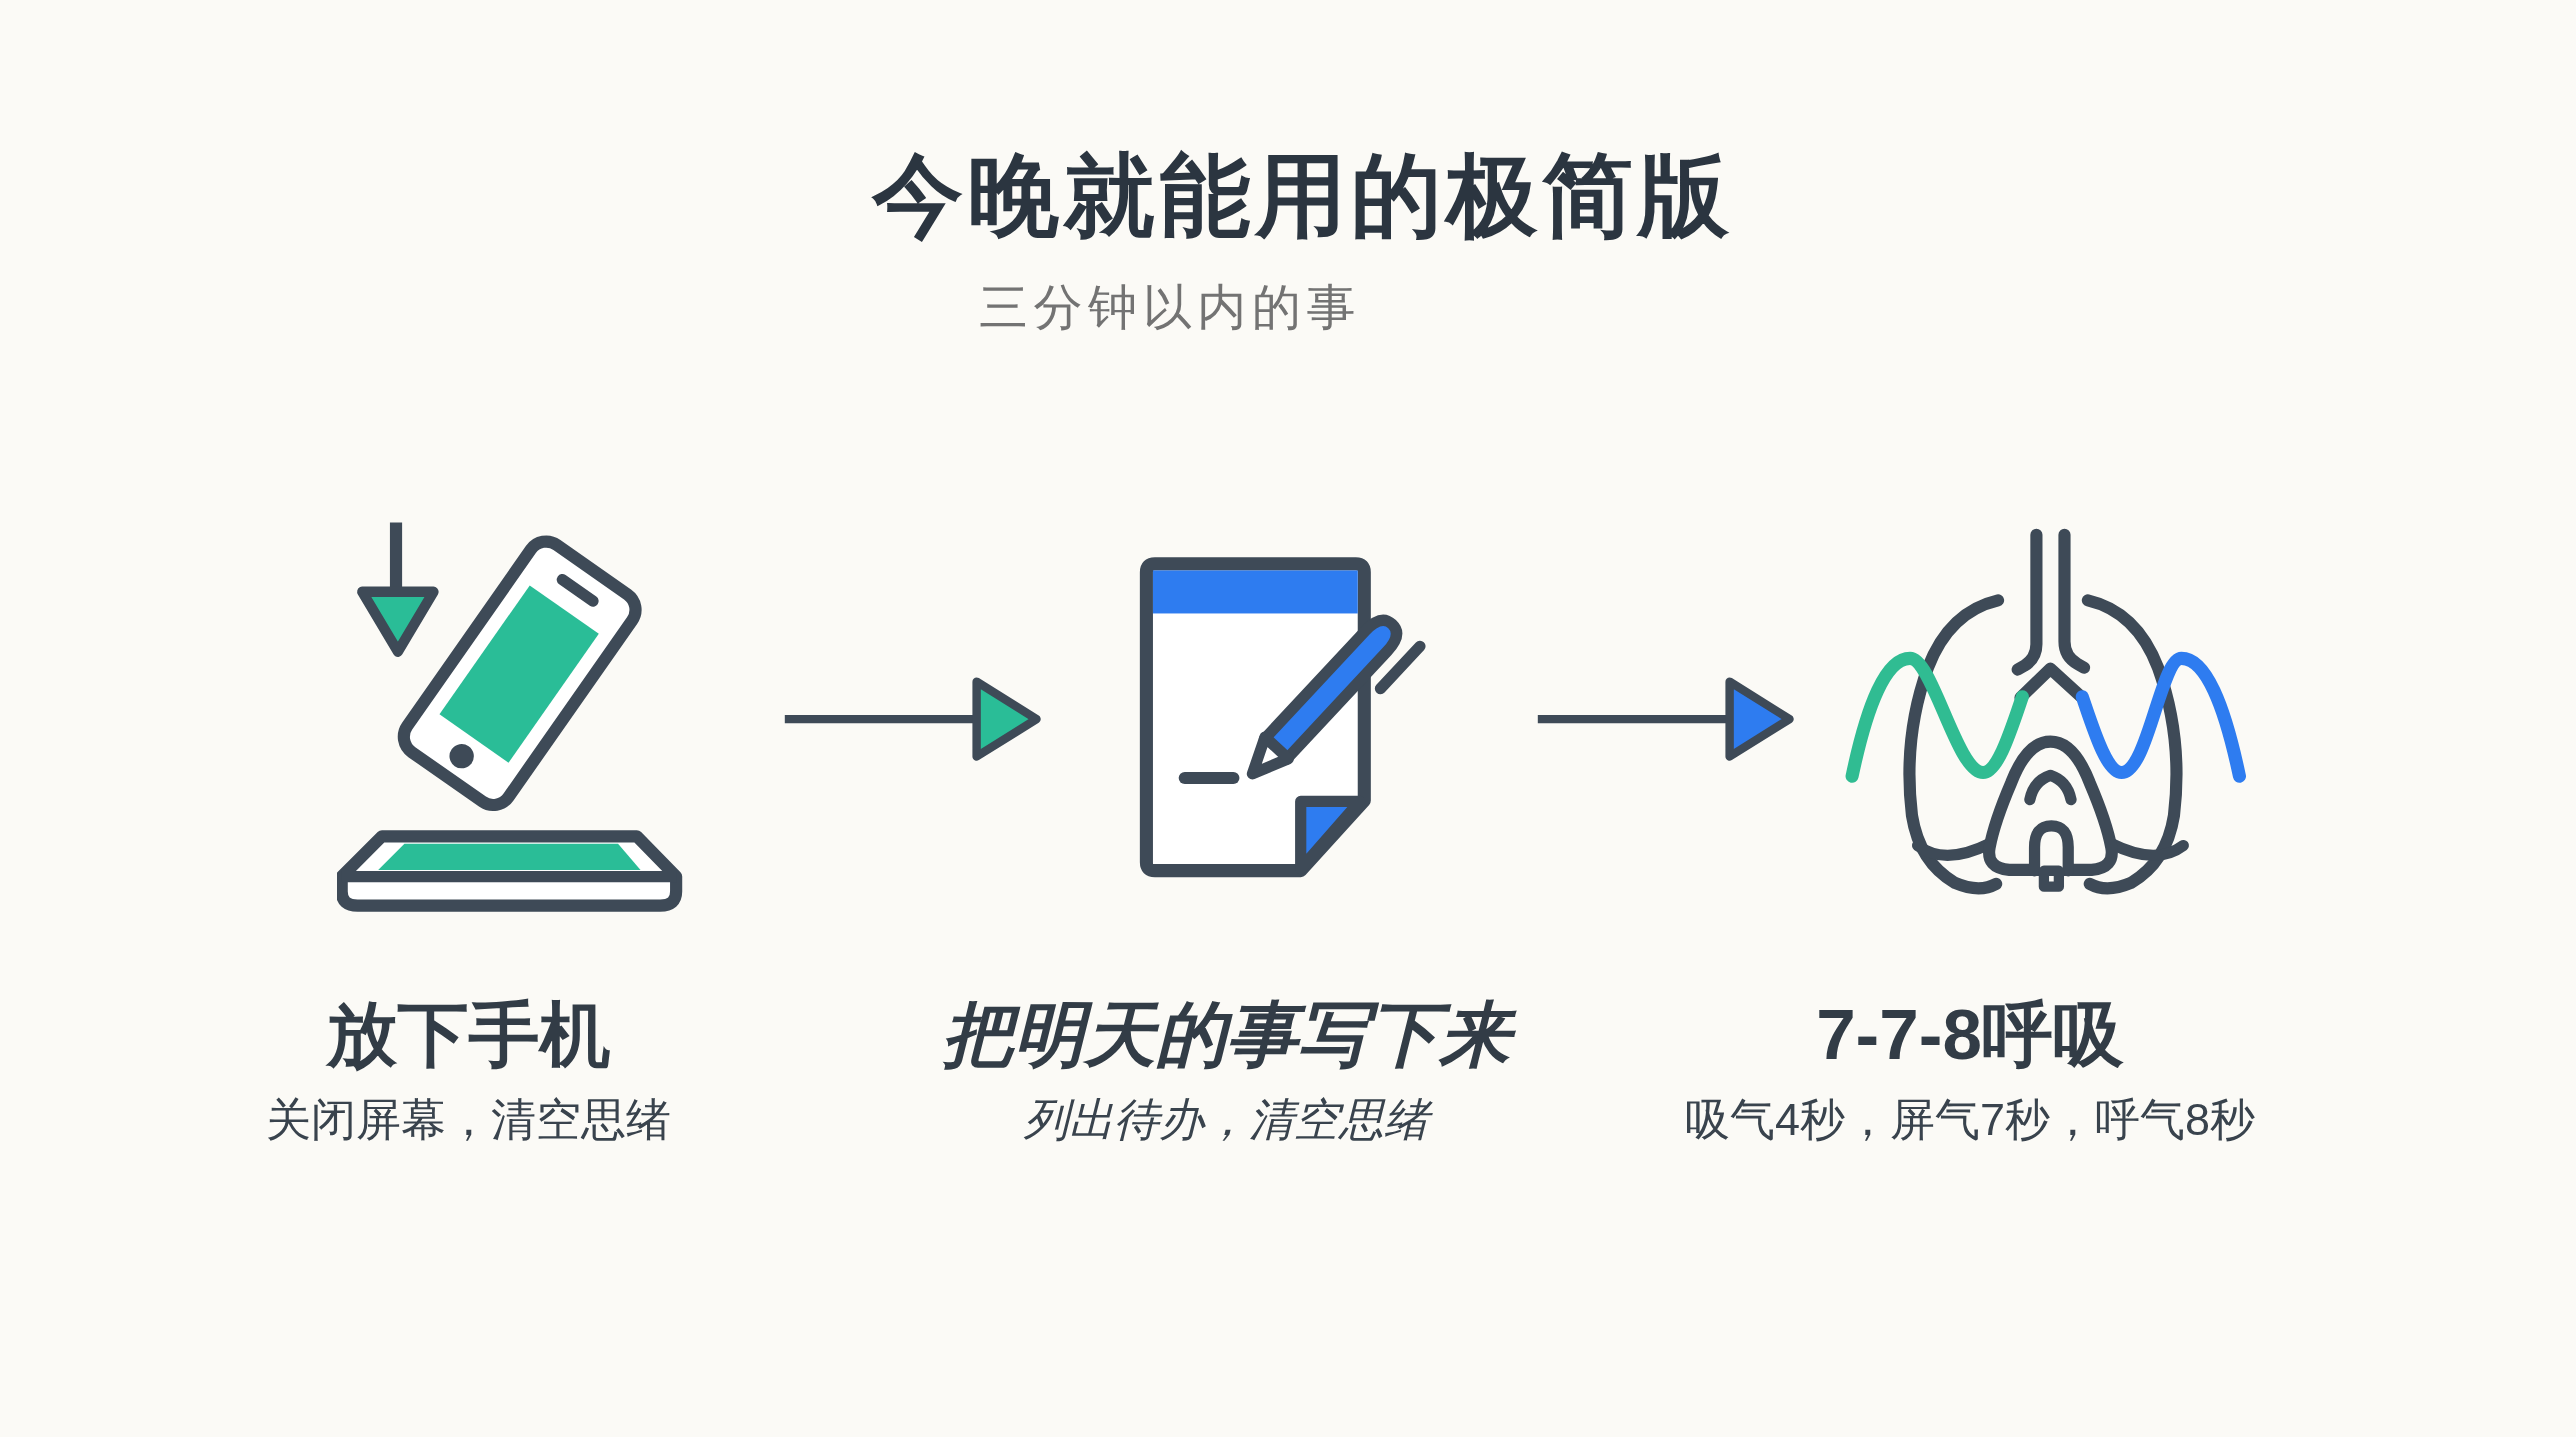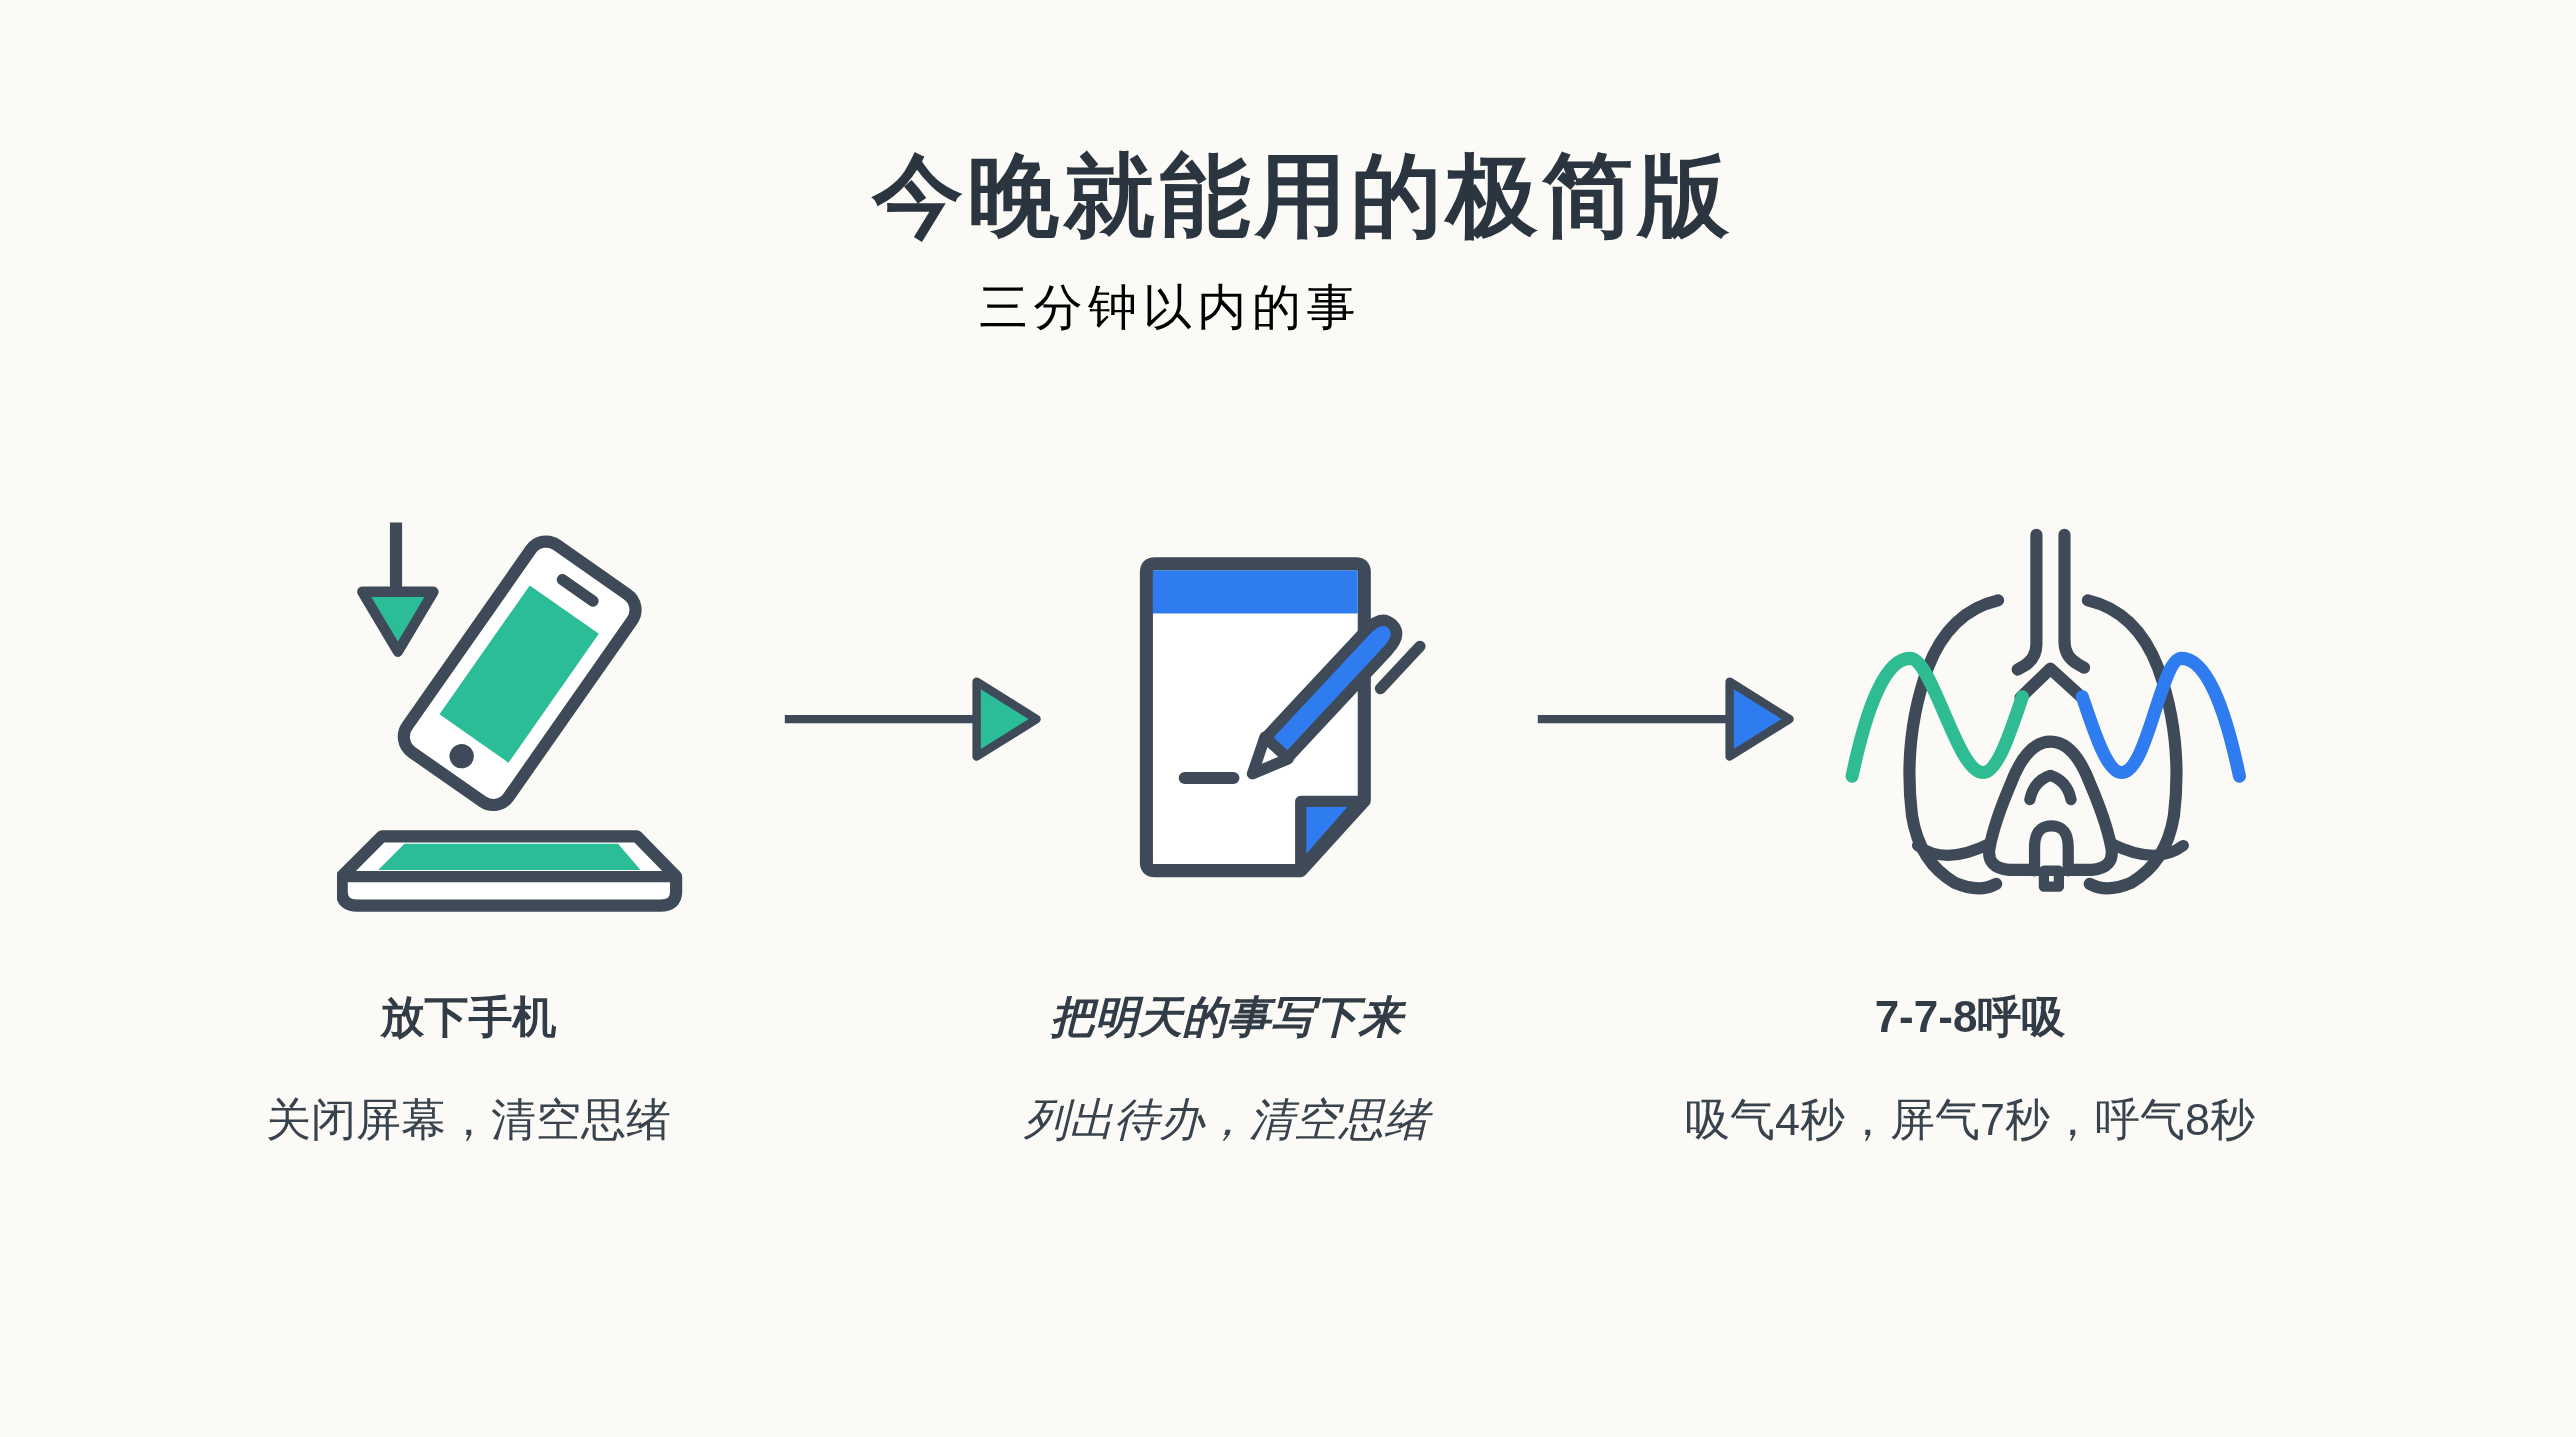--- a/index.html
+++ b/index.html
@@ -8,30 +8,30 @@
     background:#fbfaf6;
     font-family:"Liberation Sans","DejaVu Sans",sans-serif;
   }
   .abs{position:absolute;}
   .page-title{
     left:0;top:120px;width:2576px;text-align:center;margin:15px;
     font-size:91px;font-weight:700;letter-spacing:4.7px;color:#2b3540;
   }
   .page-subtitle{
     left:0;top:275px;width:2340px;text-align:center;
-    font-size:49px;font-weight:400;letter-spacing:5.6px;color:#000000;
+    font-size:49px;font-weight:400;letter-spacing:5.6px;color:#737373;
   }
   .icon1{left:337px;top:513px;width:356px;height:403px;}
   .icon2{left:1123px;top:548px;width:318px;height:346px;}
   .icon3{left:1837px;top:518px;width:440px;height:393px;}
   .arrow{top:676px;width:262px;height:89px;}
   .arrow1{left:782px;}
   .arrow2{left:1535px;}
   .step-title{
-    top:988px;text-align:center;font-size:44px;font-weight:700;color:#323c46;
+    top:988px;text-align:center;font-size:71px;font-weight:700;color:#323c46;
   }
   .step-desc{
     top:1090px;text-align:center;font-size:45px;font-weight:400;color:#39434d;
   }
   .col1{left:94px;width:749px;}
   .col2{left:852px;width:749px;font-style:italic;}
   .col3{left:1591px;width:758px;}
 </style>
 </head>
 <body>

